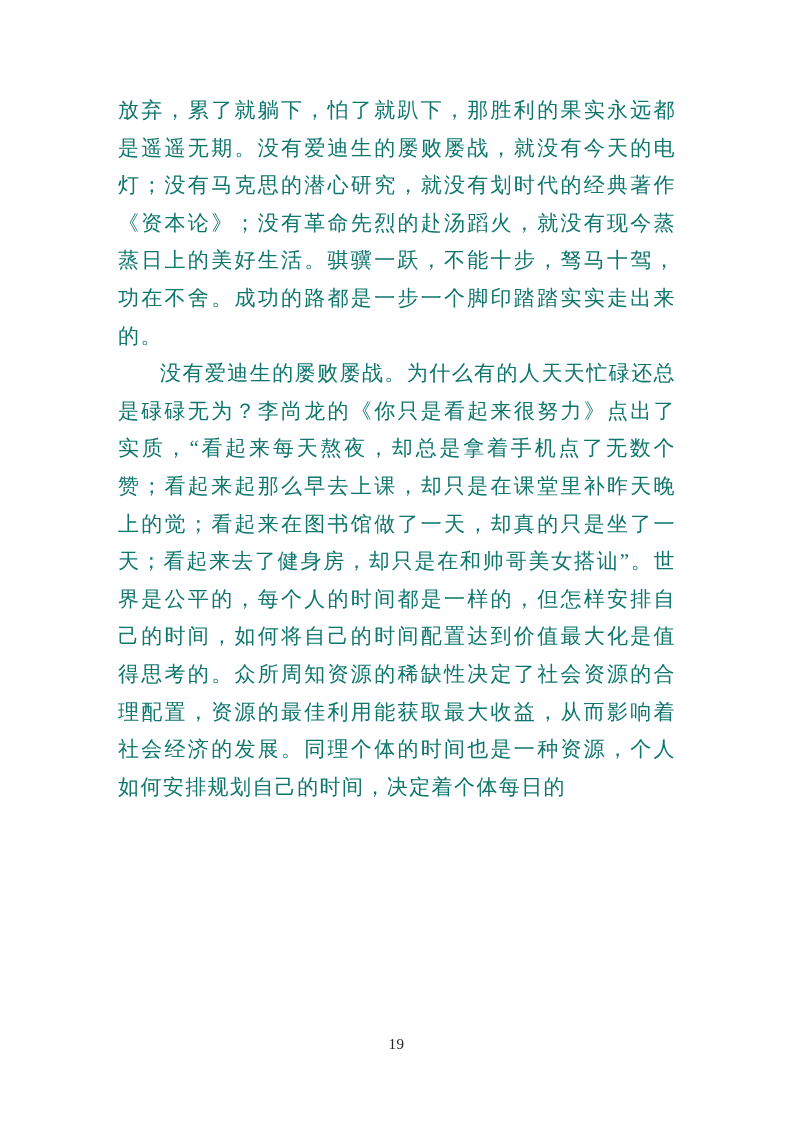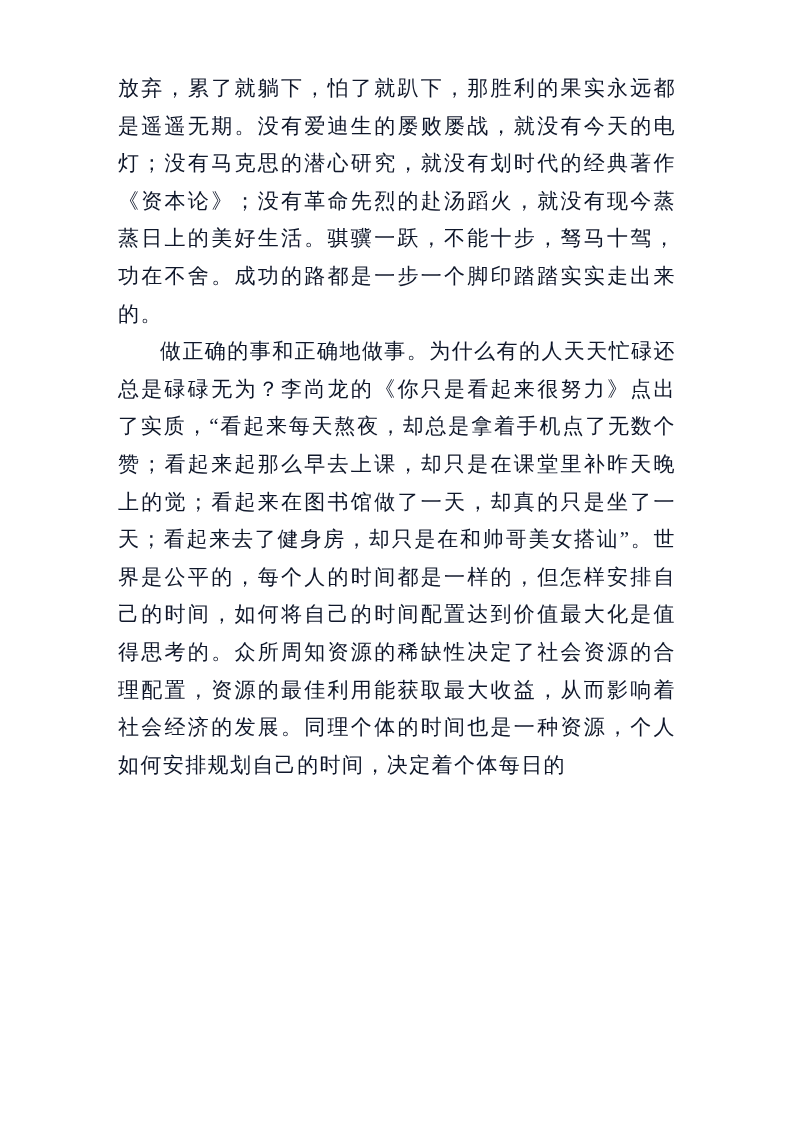--- a/index.html
+++ b/index.html
@@ -18,23 +18,23 @@
     position: absolute;
     left: 0;
     top: 0;
     width: 793px;
     height: 1122px;
     background: #ffffff;
   }
   .content {
     position: absolute;
     left: 118px;
-    top: 70px;
+    top: 92px;
     width: 558px;
-    color: #0f172a;
+    color: #0f766e;
     font-size: 21px;
     line-height: 37.6px;
     letter-spacing: 1.4px;
     text-align: justify;
     text-justify: inter-character;
   }
   .para {
     margin: 0;
     padding: 0;
     text-indent: 2em;
@@ -53,15 +53,16 @@
     letter-spacing: 0.5px;
     font-family: "Liberation Serif", "DejaVu Serif", serif;
   }
 </style>
 </head>
 <body>
 
 <div class="page">
   <div class="content">
     <p class="para no-indent">放弃，累了就躺下，怕了就趴下，那胜利的果实永远都是遥遥无期。没有爱迪生的屡败屡战，就没有今天的电灯；没有马克思的潜心研究，就没有划时代的经典著作《资本论》；没有革命先烈的赴汤蹈火，就没有现今蒸蒸日上的美好生活。骐骥一跃，不能十步，驽马十驾，功在不舍。成功的路都是一步一个脚印踏踏实实走出来的。</p>
-    <p class="para">做正确的事和正确地做事。为什么有的人天天忙碌还总是碌碌无为？李尚龙的《你只是看起来很努力》点出了实质，“看起来每天熬夜，却总是拿着手机点了无数个赞；看起来起那么早去上课，却只是在课堂里补昨天晚上的觉；看起来在图书馆做了一天，却真的只是坐了一天；看起来去了健身房，却只是在和帅哥美女搭讪”。世界是公平的，每个人的时间都是一样的，但怎样安排自己的时间，如何将自己的时间配置达到价值最大化是值得思考的。众所周知资源的稀缺性决定了社会资源的合理配置，资源的最佳利用能获取最大收益，从而影响着社会经济的发展。同理个体的时间也是一种资源，个人如何安排规划自己的时间，决定着个体每日的</p>
+    <p class="para">没有爱迪生的屡败屡战。为什么有的人天天忙碌还总是碌碌无为？李尚龙的《你只是看起来很努力》点出了实质，“看起来每天熬夜，却总是拿着手机点了无数个赞；看起来起那么早去上课，却只是在课堂里补昨天晚上的觉；看起来在图书馆做了一天，却真的只是坐了一天；看起来去了健身房，却只是在和帅哥美女搭讪”。世界是公平的，每个人的时间都是一样的，但怎样安排自己的时间，如何将自己的时间配置达到价值最大化是值得思考的。众所周知资源的稀缺性决定了社会资源的合理配置，资源的最佳利用能获取最大收益，从而影响着社会经济的发展。同理个体的时间也是一种资源，个人如何安排规划自己的时间，决定着个体每日的</p>
   </div>
+  <div class="page-number">19</div>
 </div>
 
 </body></html>

